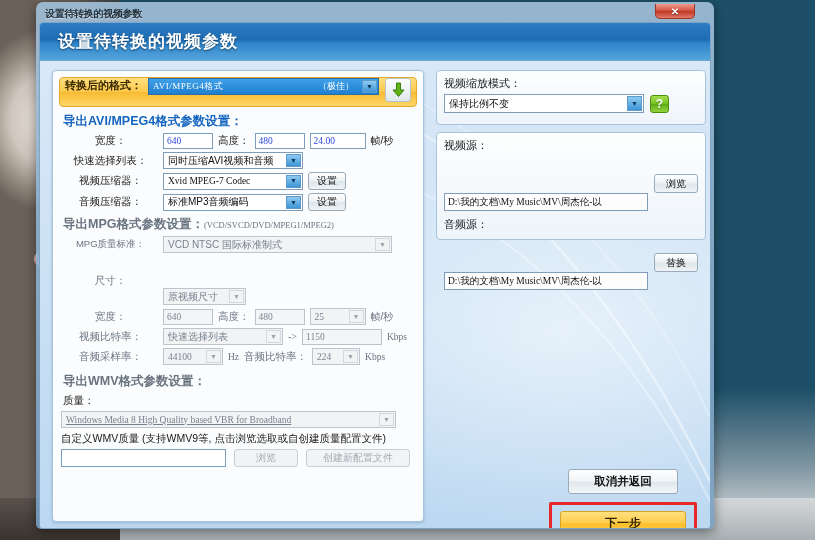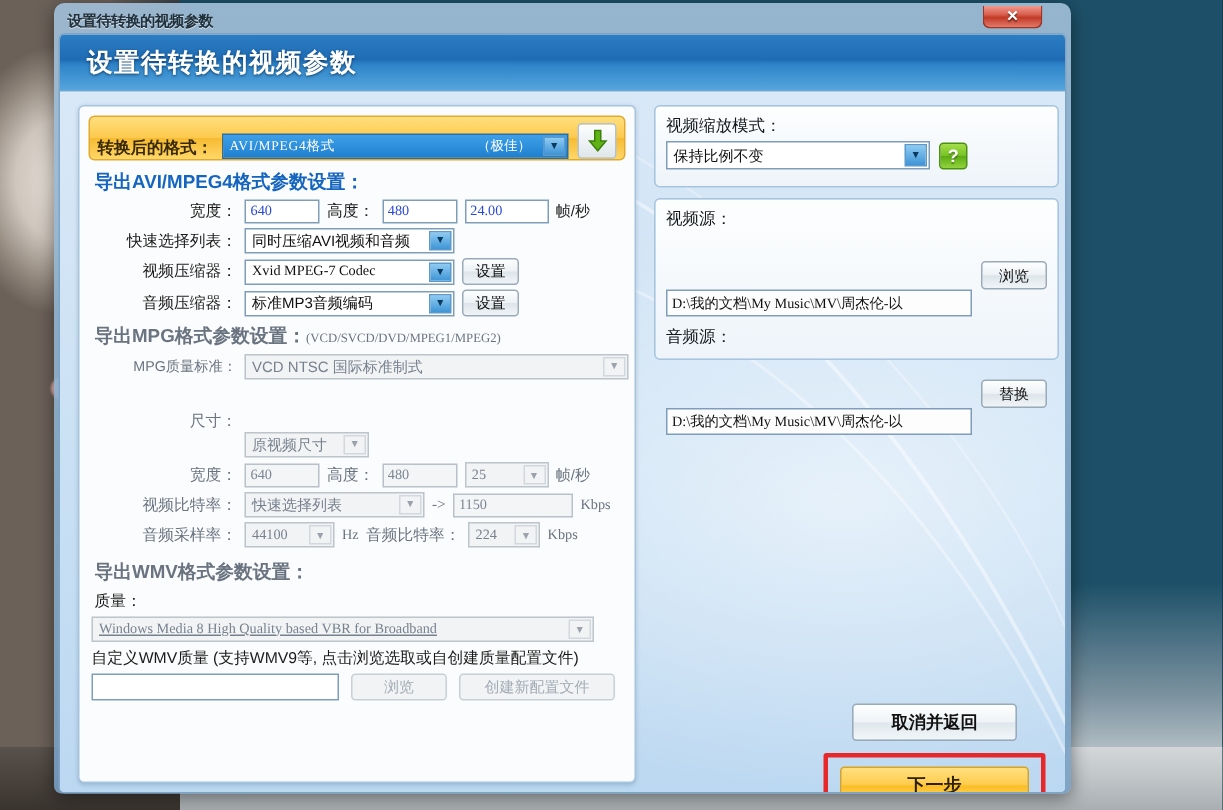--- a/index.html
+++ b/index.html
@@ -99,21 +99,21 @@
   
   #left-panel {
     position: absolute; left: 12px; top: 8px; width: 372px; height: 452px;
     background: #fbfcfd; border: 1px solid #a7c4de; border-radius: 4px;
     box-shadow: 0 1px 3px rgba(40,80,120,.25);
   }
   .format-bar {
     margin: 6px; height: 30px; border-radius: 4px;
     background: linear-gradient(to bottom, #ffdf7e 0%, #fdc94c 50%, #f6bb33 51%, #ffd768 100%);
     border: 1px solid #e2a92c;
-    display: flex; align-items: flex-end; padding: 0 5px; gap: 6px;
+    display: flex; align-items: flex-start; padding: 0 5px; gap: 6px;
   }
   .format-bar .lbl { font-size: 11px; font-weight: bold; color: #3a2a00; white-space: nowrap; }
   .fmt-select {
     flex: 1; height: 17px; display: flex; align-items: center;
     background: linear-gradient(to bottom, #3fa0e8, #1e7fd0);
     border: 1px solid #2a6ea8; position: relative; padding: 0 4px;
   }
   .fmt-select .v1 { font-size: 9px; color: #fff; font-family: "Liberation Serif", serif; letter-spacing: .5px; }
   .fmt-select .v2 { margin-left: auto; margin-right: 20px; font-size: 9px; color: #fff; }
   .dd-arrow {
@@ -132,21 +132,21 @@
 
   .sec-title {
     font-size: 12.5px; font-weight: bold; color: #1565c0;
     margin: 5px 0 3px 10px;
   }
   .sec-title.grey { color: #6a7480; }
   .sec-title .small { font-size: 8.5px; font-weight: normal; font-family: "Liberation Serif", serif; }
 
   .row { display: flex; align-items: center; margin: 3px 0 3px 0; padding-left: 10px; gap: 5px; }
   .row .rl {
-    font-size: 10.5px; color: #1a1a1a; text-align: right; white-space: nowrap;
+    font-size: 10.5px; color: #1a1a1a; text-align: center; white-space: nowrap;
   }
   .row.g .rl { color: #6a7480; }
   .rl.w95 { width: 95px; }
 
   .tin {
     height: 16px; border: 1px solid #7f9db9; background: #fff;
     font-size: 9.5px; color: #2a48d8; padding: 0 3px;
     display: flex; align-items: center; font-family: "Liberation Serif", serif;
   }
   .tin.g { color: #7b8693; background: #f4f5f6; border-color: #b9c2ca; }
@@ -161,21 +161,21 @@
   .sel.cn { font-family: "Liberation Sans", sans-serif; font-size: 10px; }
   .sel.g { color: #77828f; background: #f2f3f4; border-color: #bcc4cc; }
   .sel .ar {
     position: absolute; right: 1px; top: 1px; bottom: 1px; width: 15px;
     background: linear-gradient(to bottom, #8ecbf2, #3f95d6);
     border: 1px solid #5b9acb;
     display: flex; align-items: center; justify-content: center;
     font-size: 7px; color: #0a3a60;
   }
   .sel.g .ar { background: #f2f3f4; border-color: #d2d8dd; color: #9aa3ab; }
-  .s214 { width: 256px; align-items: flex-end; } .s176 { width: 140px; }
+  .s214 { width: 229px; align-items: flex-end; } .s176 { width: 140px; }
   .s88 { width: 83px; margin-top: 32px; } .s60 { width: 60px; } .s56 { width: 56px; }
   .s48 { width: 48px; } .s120 { width: 120px; } .s335 { width: 335px; text-decoration: underline; }
 
   .btn {
     height: 18px; min-width: 38px; padding: 0 8px; border-radius: 3px;
     background: linear-gradient(to bottom, #fdfefe 0%, #eef2f5 48%, #dde5ea 52%, #f0f4f7 100%);
     border: 1px solid #9aaab8; font-size: 10px; color: #0f0f0f;
     display: flex; align-items: center; justify-content: center; cursor: pointer;
   }
   .btn.dis { color: #a3acb4; border-color: #c8cfd5; background: #f1f3f5; cursor: default; }
@@ -396,21 +396,21 @@
         <div class="row" style="padding-left:8px;gap:8px">
           <span class="tin" style="width:165px;height:18px"></span>
           <span class="btn dis" style="width:64px">浏览</span>
           <span class="btn dis" style="width:104px">创建新配置文件</span>
         </div>
       </div>
 
       <div id="right-top">
         <div class="rlabel">视频缩放模式：</div>
         <div class="path-row">
-          <span class="sel cn" style="width:176px;height:19px">
+          <span class="sel cn" style="width:200px;height:19px">
             <span>保持比例不变</span>
             <span class="ar">▼</span>
           </span>
           <span class="help-btn">?</span>
         </div>
       </div>
 
       <div id="right-mid">
         <div class="rlabel">视频源：</div>
         <div class="path-row">

